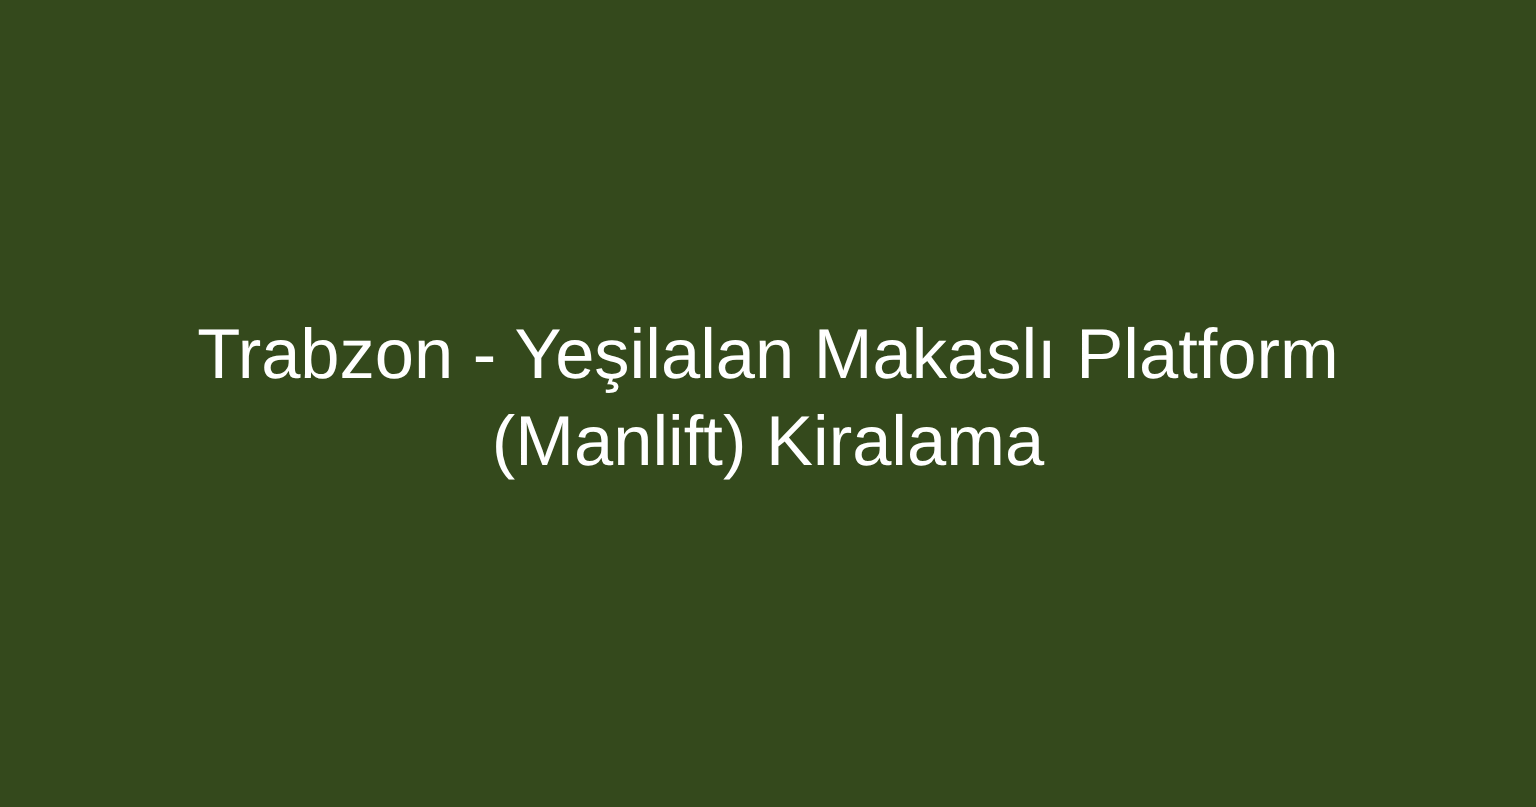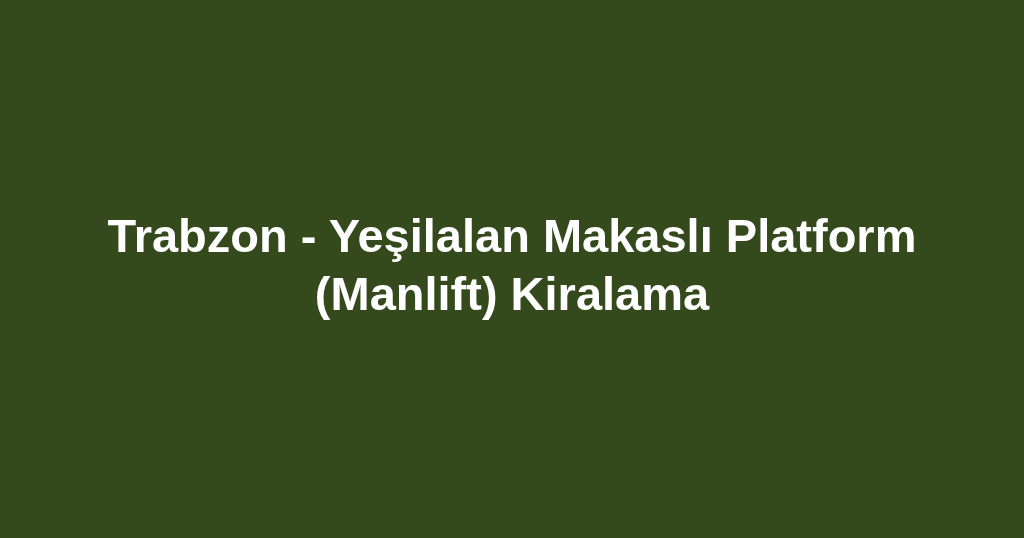--- a/index.html
+++ b/index.html
@@ -30,21 +30,21 @@
     text-align: center;
     
     transform: translateY(-4px);
   }
   .og-title {
     margin: 0;
     padding: 0;
     color: #ffffff;
     font-family: "Liberation Sans", sans-serif;
     font-size: 47px;
-    font-weight: 700;
+    font-weight: 400;
     line-height: 58px;
     letter-spacing: 0px;
     text-align: center;
     white-space: pre-line;
     word-wrap: break-word;
   }
 </style>
 </head>
 <body>
 

